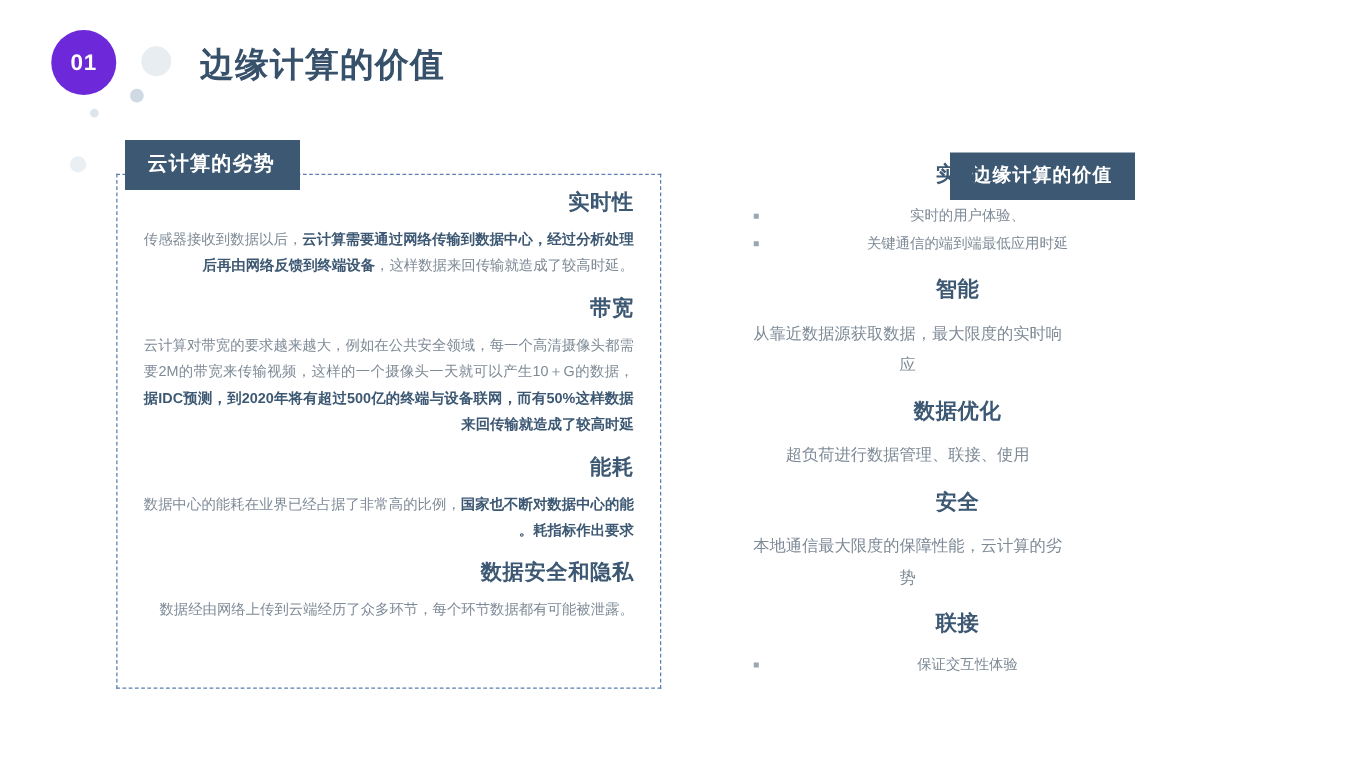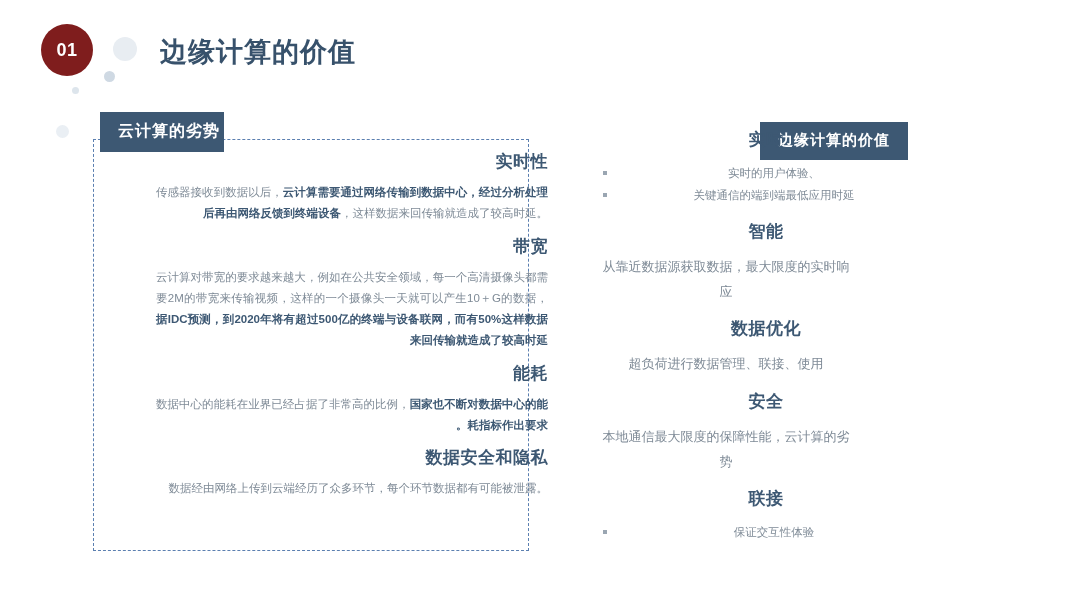--- a/index.html
+++ b/index.html
@@ -28,21 +28,21 @@
     width: 1080px;
     height: 100px;
   }
   .num-badge {
     position: absolute;
     left: 41px;
     top: 24px;
     width: 52px;
     height: 52px;
     border-radius: 50%;
-    background: #7f1d1d;
+    background: #6d28d9;
     color: #ffffff;
     font-size: 18px;
     font-weight: bold;
     display: flex;
     align-items: center;
     justify-content: center;
     letter-spacing: 0.5px;
   }
   .dot-big {
     position: absolute;
@@ -101,32 +101,31 @@
     box-sizing: border-box;
   }
   .left-tag {
     position: absolute;
     left: 100px;
     top: 112px;
     background: #3d5873;
     color: #ffffff;
     font-size: 16px;
     font-weight: bold;
-    padding: 9px 4px 10px 18px;
+    padding: 9px 20px 10px 18px;
     letter-spacing: 1px;
   }
   .left-content {
     position: absolute;
     left: 93px;
     top: 135px;
     width: 436px;
     height: 416px;
     box-sizing: border-box;
     padding: 5px 22px 0 22px;
-    margin-left: 41px;
   }
   .l-sec { margin-bottom: 2px; }
   .l-head {
     text-align: right;
     font-size: 17px;
     font-weight: bold;
     color: #3d5873;
     margin: 10px 0 9px 0;
     letter-spacing: 0.5px;
   }

